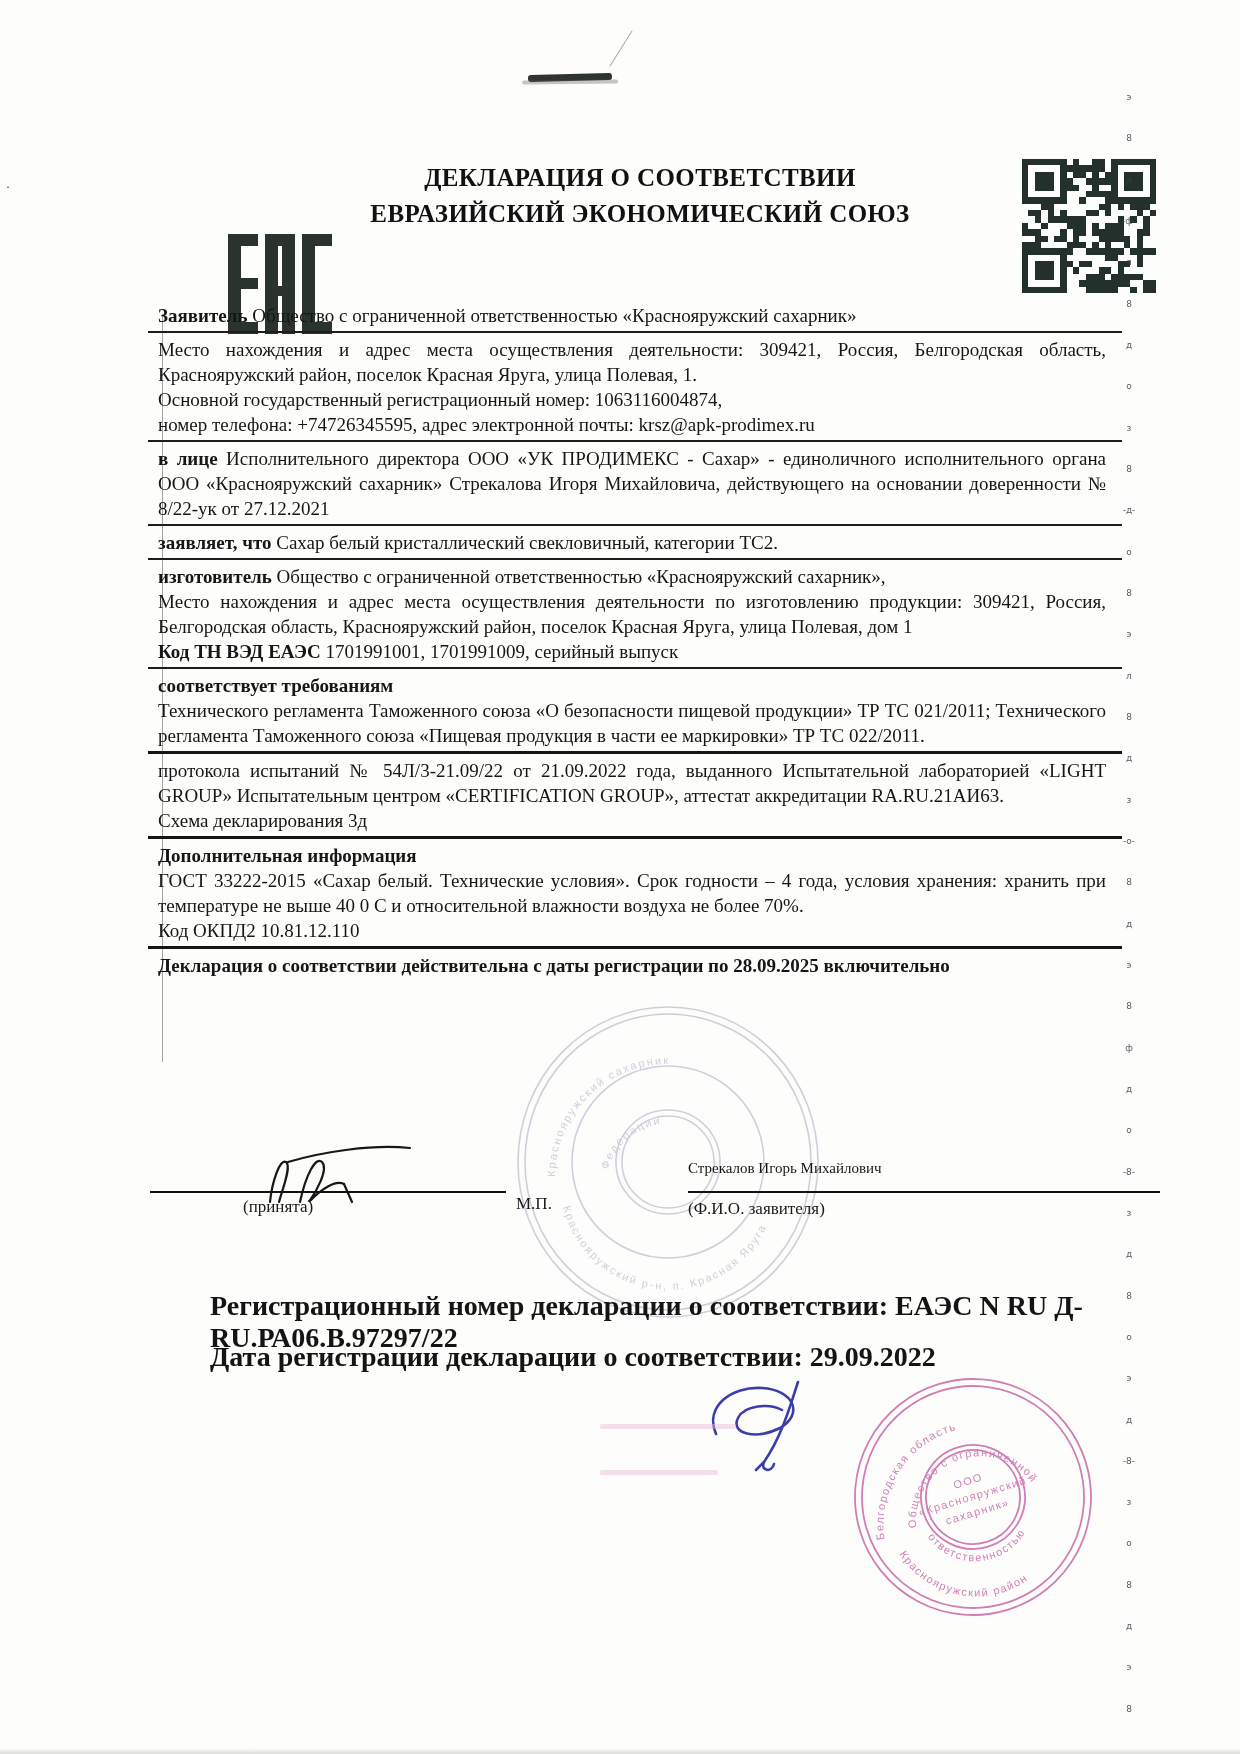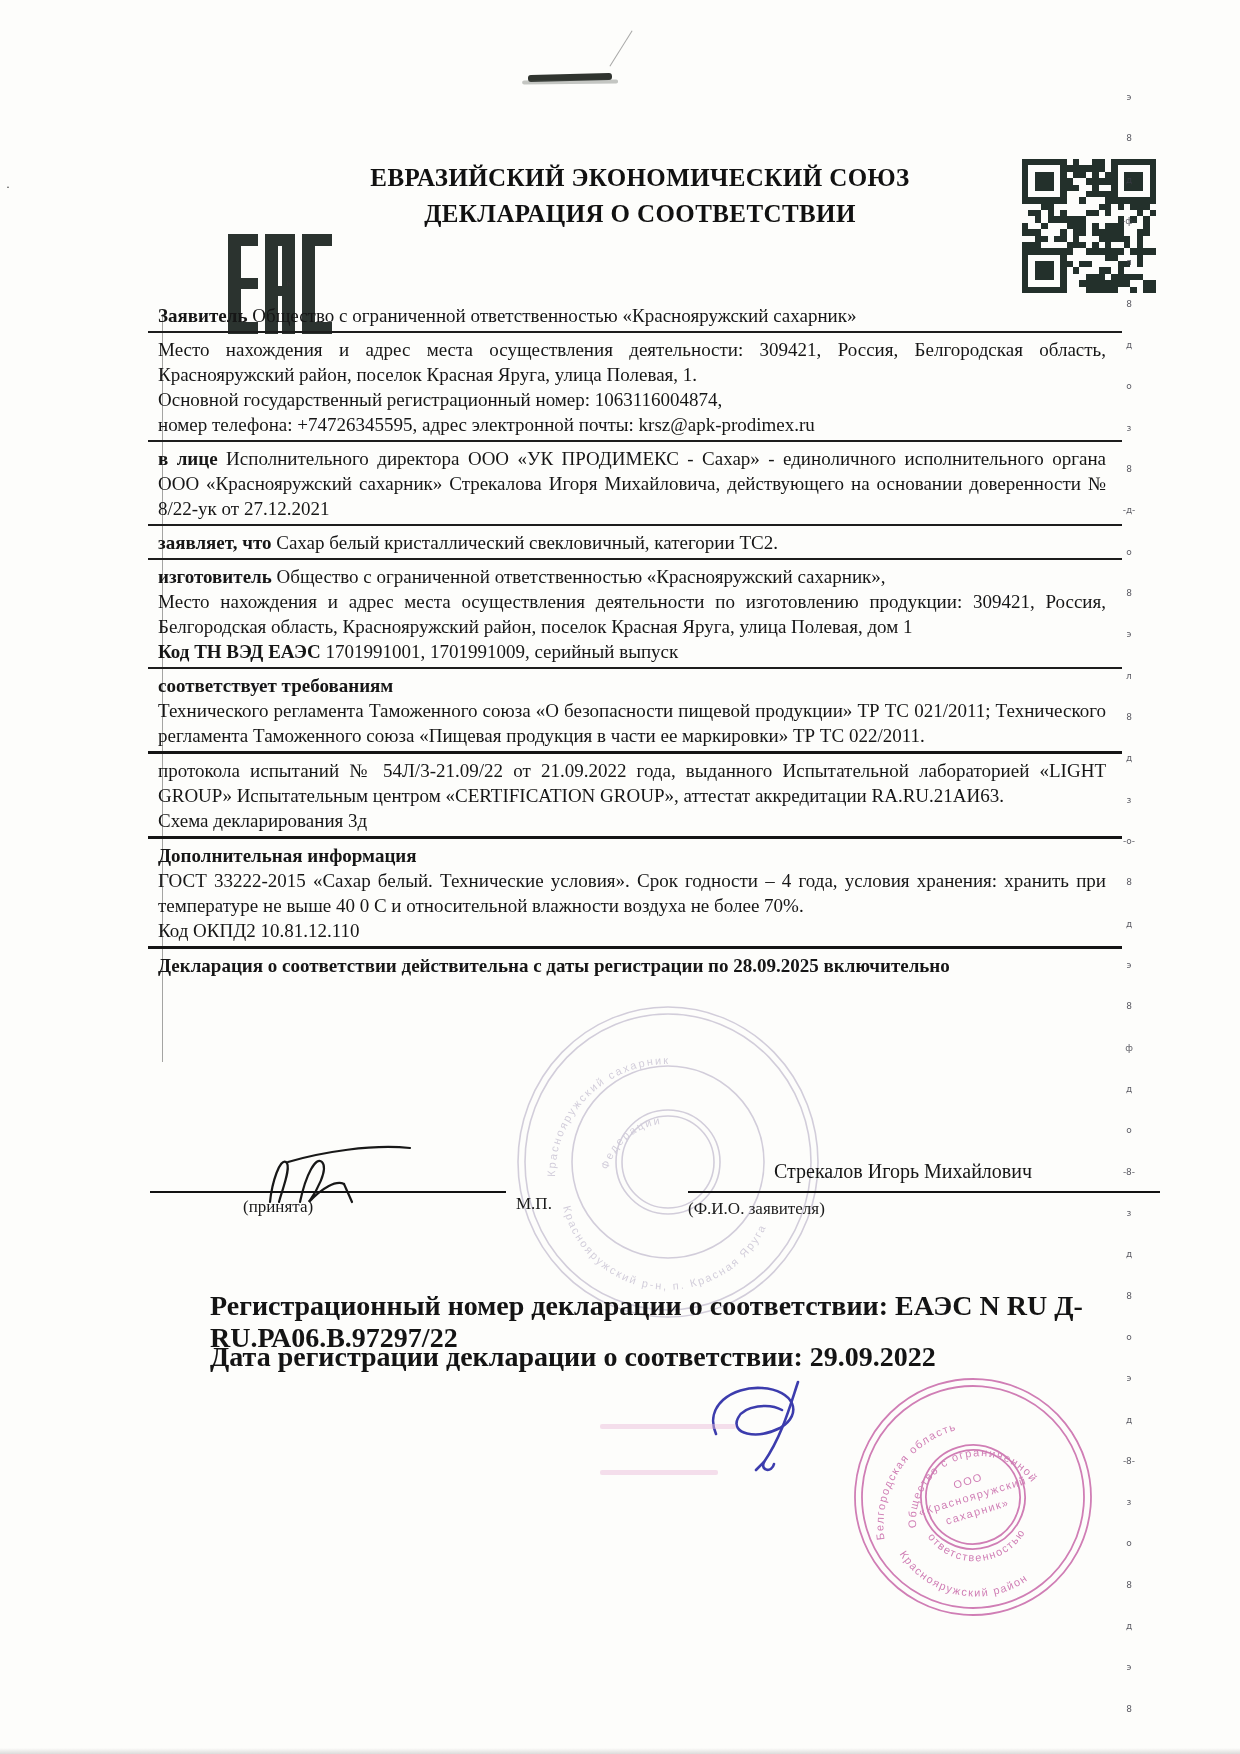--- a/index.html
+++ b/index.html
@@ -21,22 +21,22 @@
   .body-text{position:absolute; left:158px; top:303px; width:948px;
              font-size:19px; line-height:25px; text-align:justify; color:#161616;}
   .body-text p{margin:0;}
   .lead{font-weight:bold;}
   .rule{height:2px; background:#1d1d1d; margin:3px -16px 4px -10px;}
   .rule.thick{height:3px; background:#151515;}
 
   
   .sig-line{position:absolute; height:2px; background:#121212;}
   .sig-label{position:absolute; font-size:17px; color:#1a1a1a;}
-  .sig-name{position:absolute; left:688px; top:1160px; width:430px; text-align:center;
-            font-size:20px; color:#161616;}
+  .sig-name{position:absolute; left:688px; top:1160px; width:430px; text-align:left;
+            font-size:15px; color:#161616;}
   .sig-fio{position:absolute; left:688px; top:1199px; width:430px; text-align:left; font-size:17px;}
   .ink-black{position:absolute; left:252px; top:1136px;}
   .ink-blue{position:absolute; left:698px; top:1376px;}
 
   
   .stamp-gray{position:absolute; left:498px; top:1002px; opacity:.38;}
   .stamp-gray text{font-family:"Liberation Sans",sans-serif; font-size:11px; letter-spacing:2px; fill:#8d80a6;}
   .stamp-pink{position:absolute; left:838px; top:1362px; opacity:.8; transform:rotate(-17deg);}
   .stamp-pink text{font-family:"Liberation Sans",sans-serif; font-size:11px; letter-spacing:1.5px; fill:#c55fa4;}
   .stamp-pink .ctr{font-size:12px; letter-spacing:.5px;}
@@ -73,22 +73,22 @@
         <rect x="54" y="0" width="13" height="100"></rect>
       <rect x="37" y="0" width="30" height="12"></rect>
         <rect x="37" y="52" width="30" height="10"></rect>
       <rect x="74" y="0" width="13" height="100"></rect>
         <rect x="74" y="0" width="30" height="12"></rect>
       <rect x="74" y="88" width="30" height="12"></rect>
     </g>
   </svg>
 
   <div class="title">
+    <div>ДЕКЛАРАЦИЯ О СООТВЕТСТВИИ</div>
     <div>ЕВРАЗИЙСКИЙ ЭКОНОМИЧЕСКИЙ СОЮЗ</div>
-    <div>ДЕКЛАРАЦИЯ О СООТВЕТСТВИИ</div>
   </div>
 
   <svg class="qr" id="qr-svg" viewBox="0 0 21 21" shape-rendering="crispEdges">
       <rect x="8" y="0" width="1" height="1" fill="#23302b"></rect>
       <rect x="11" y="0" width="1" height="1" fill="#23302b"></rect>
       <rect x="12" y="0" width="1" height="1" fill="#23302b"></rect>
       <rect x="7" y="1" width="1" height="1" fill="#23302b"></rect>
       <rect x="8" y="1" width="1" height="1" fill="#23302b"></rect>
       <rect x="9" y="1" width="1" height="1" fill="#23302b"></rect>
       <rect x="10" y="1" width="1" height="1" fill="#23302b"></rect>

